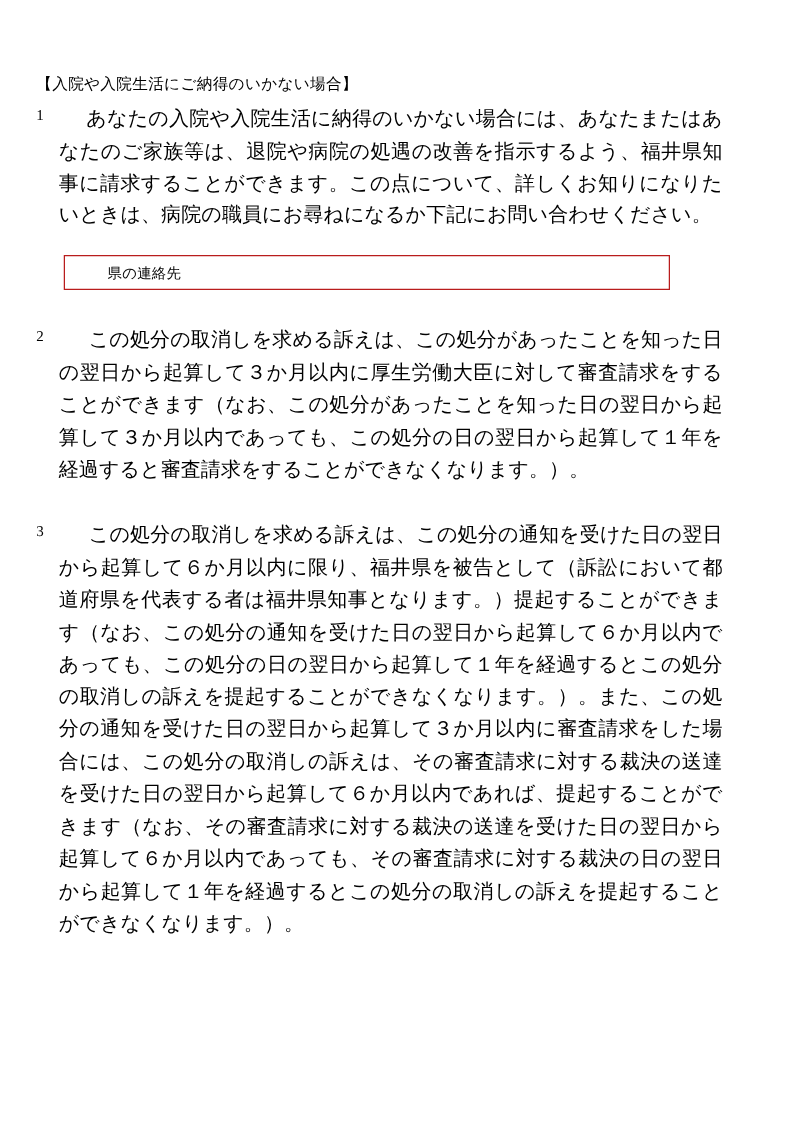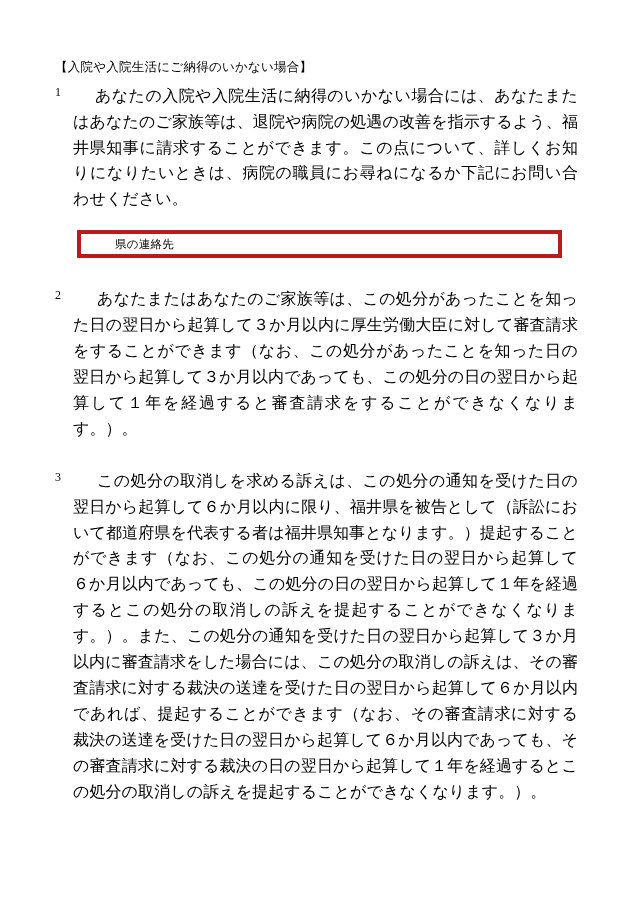--- a/index.html
+++ b/index.html
@@ -12,21 +12,21 @@
     background: #ffffff;
     font-family: "Liberation Serif", "DejaVu Serif", serif;
     color: #000000;
     overflow: hidden;
   }
   .page {
     position: relative;
     width: 630px;
     height: 720px;
     box-sizing: border-box;
-    padding: 58px 52px 40px 55px;
+    padding: 58px 52px 40px 29px;
   }
   .doc-title {
     font-size: 12.5px;
     line-height: 1.5;
     letter-spacing: 0.02em;
     margin: 0 0 6px 0;
     font-weight: normal;
   }
   .item {
     display: flex;
@@ -54,21 +54,21 @@
   .item-gap-2 {
     margin-top: 28px;
   }
   .item-gap-3 {
     margin-top: 26px;
   }
   .contact-box {
     margin: 18px 0 0 22px;
     width: 485px;
     height: 28px;
-    border: 4px solid #b91c1c;
+    border: 1px solid #b91c1c;
     box-sizing: border-box;
     display: flex;
     align-items: center;
   }
   .contact-box-label {
     font-size: 11.5px;
     padding-left: 34px;
     letter-spacing: 0.02em;
   }
   .indent-hang {
@@ -86,21 +86,21 @@
     <div class="item-number">1</div>
     <div class="item-body item1-body">あなたの入院や入院生活に納得のいかない場合には、あなたまたはあなたのご家族等は、退院や病院の処遇の改善を指示するよう、福井県知事に請求することができます。この点について、詳しくお知りになりたいときは、病院の職員にお尋ねになるか下記にお問い合わせください。</div>
   </div>
 
   <div class="contact-box">
     <span class="contact-box-label">県の連絡先</span>
   </div>
 
   <div class="item item-gap-2">
     <div class="item-number">2</div>
-    <div class="item-body indent-hang">あなたまたはあなたのご家族等は、この処分があったことを知った日の翌日から起算して３か月以内に厚生労働大臣に対して審査請求をすることができます（なお、この処分があったことを知った日の翌日から起算して３か月以内であっても、この処分の日の翌日から起算して１年を経過すると審査請求をすることができなくなります。）。</div>
+    <div class="item-body indent-hang">この処分の取消しを求める訴えは、この処分があったことを知った日の翌日から起算して３か月以内に厚生労働大臣に対して審査請求をすることができます（なお、この処分があったことを知った日の翌日から起算して３か月以内であっても、この処分の日の翌日から起算して１年を経過すると審査請求をすることができなくなります。）。</div>
   </div>
 
   <div class="item item-gap-3">
     <div class="item-number">3</div>
     <div class="item-body indent-hang">この処分の取消しを求める訴えは、この処分の通知を受けた日の翌日から起算して６か月以内に限り、福井県を被告として（訴訟において都道府県を代表する者は福井県知事となります。）提起することができます（なお、この処分の通知を受けた日の翌日から起算して６か月以内であっても、この処分の日の翌日から起算して１年を経過するとこの処分の取消しの訴えを提起することができなくなります。）。また、この処分の通知を受けた日の翌日から起算して３か月以内に審査請求をした場合には、この処分の取消しの訴えは、その審査請求に対する裁決の送達を受けた日の翌日から起算して６か月以内であれば、提起することができます（なお、その審査請求に対する裁決の送達を受けた日の翌日から起算して６か月以内であっても、その審査請求に対する裁決の日の翌日から起算して１年を経過するとこの処分の取消しの訴えを提起することができなくなります。）。</div>
   </div>
 
 </div>
 
 </body></html>

